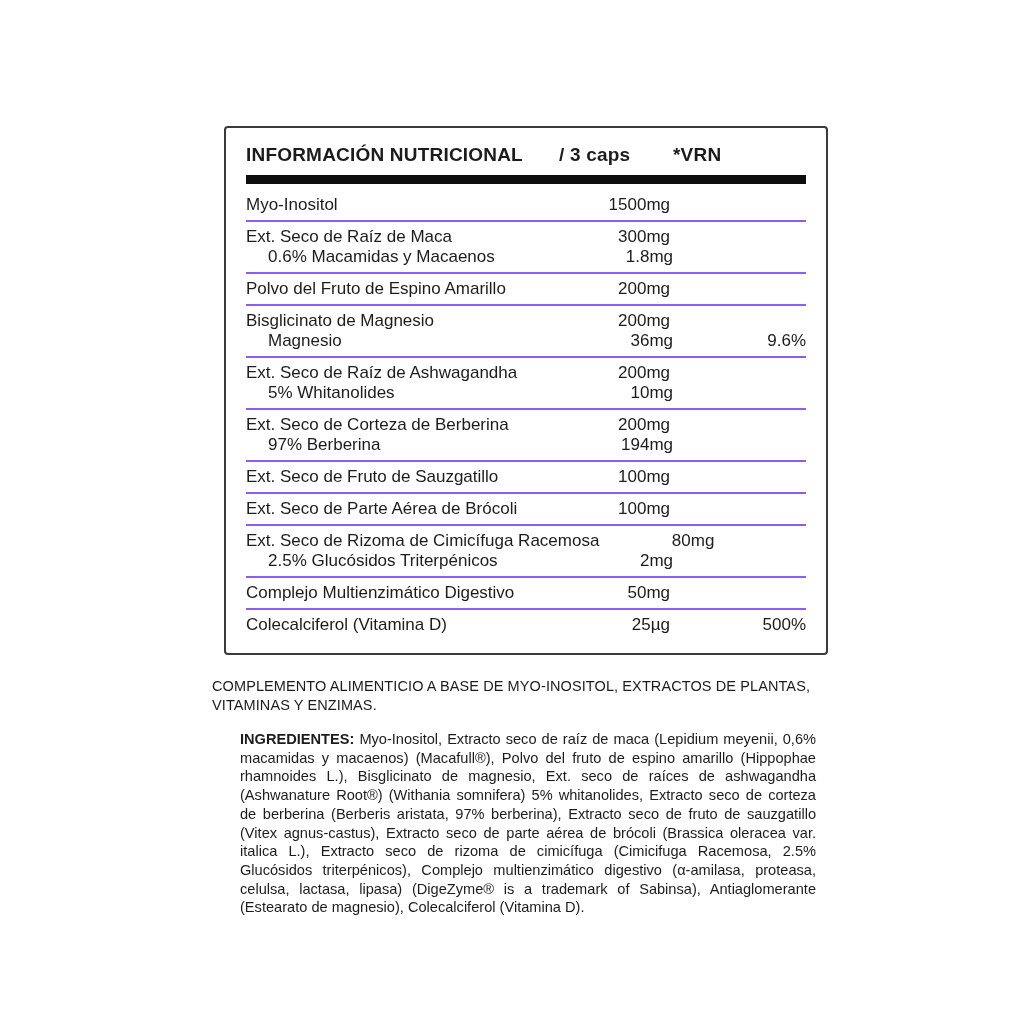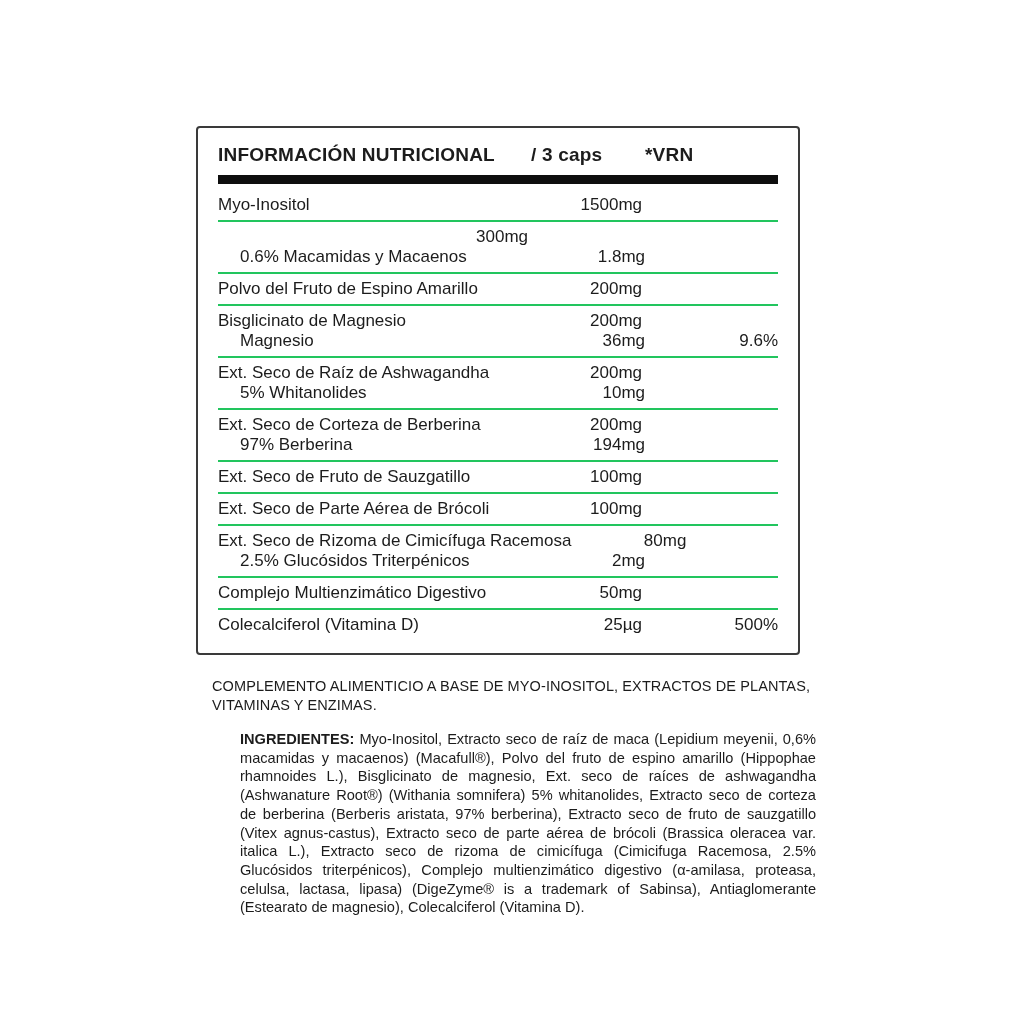--- a/index.html
+++ b/index.html
@@ -7,21 +7,21 @@
   body {
     font-family:"Liberation Sans","DejaVu Sans",sans-serif;
     color:#1c1c1c;
     position:relative;
     overflow:hidden;
   }
 
   
   .panel {
     position:absolute;
-    left:196px; top:126px;
+    left:224px; top:126px;
     width:604px;
     background:#ffffff;
     border:2px solid #3a3a3a;
     border-radius:4px;
     padding:0 20px;
   }
   .panel-header {
     display:grid;
     grid-template-columns:1fr 114px 133px;
     align-items:baseline;
@@ -35,21 +35,21 @@
     white-space:nowrap;
   }
   .panel-header .col-amount, .panel-header .col-vrn { text-align:left; }
   .thick-bar {
     height:9px;
     background:#0e0e0e;
     margin-top:9px;
   }
   .rows { display:block; }
   .row {
-    border-bottom:2px solid #22c55e;
+    border-bottom:2px solid #8b5cf6;
     padding:5px 0 5px;
   }
   .row:first-child { padding-top:11px; }
   .row:last-child { border-bottom:none; padding-bottom:18px; }
   .line {
     display:grid;
     grid-template-columns:1fr 114px 133px;
     font-size:17px;
     line-height:20px;
   }
@@ -96,20 +96,21 @@
     <div class="rows">
         <div class="row">
           <div class="line">
             <div class="col-name">Myo-Inositol</div>
             <div class="col-amount">1500mg</div>
             <div class="col-vrn"></div>
           </div>
         </div>
         <div class="row">
           <div class="line">
+            <div class="col-name">Ext. Seco de Raíz de Maca</div>
             <div class="col-amount">300mg</div>
             <div class="col-vrn"></div>
           </div>
           <div class="line sub">
             <div class="col-name">0.6% Macamidas y Macaenos</div>
             <div class="col-amount">1.8mg</div>
             <div class="col-vrn"></div>
           </div>
         </div>
         <div class="row">

